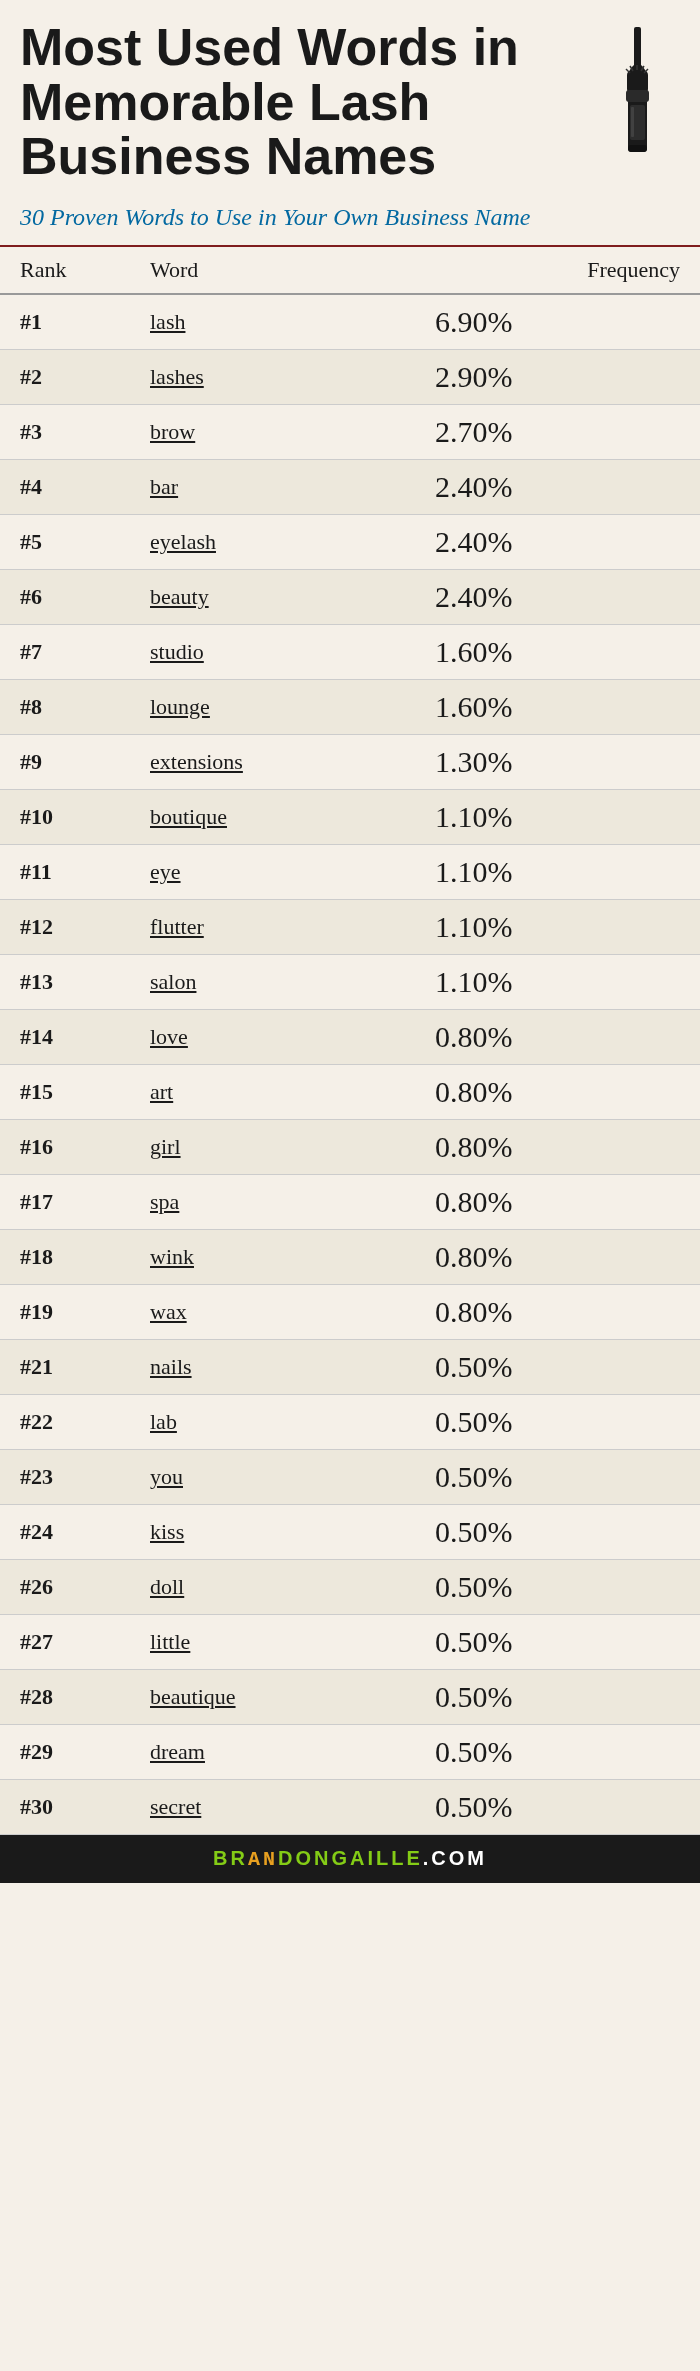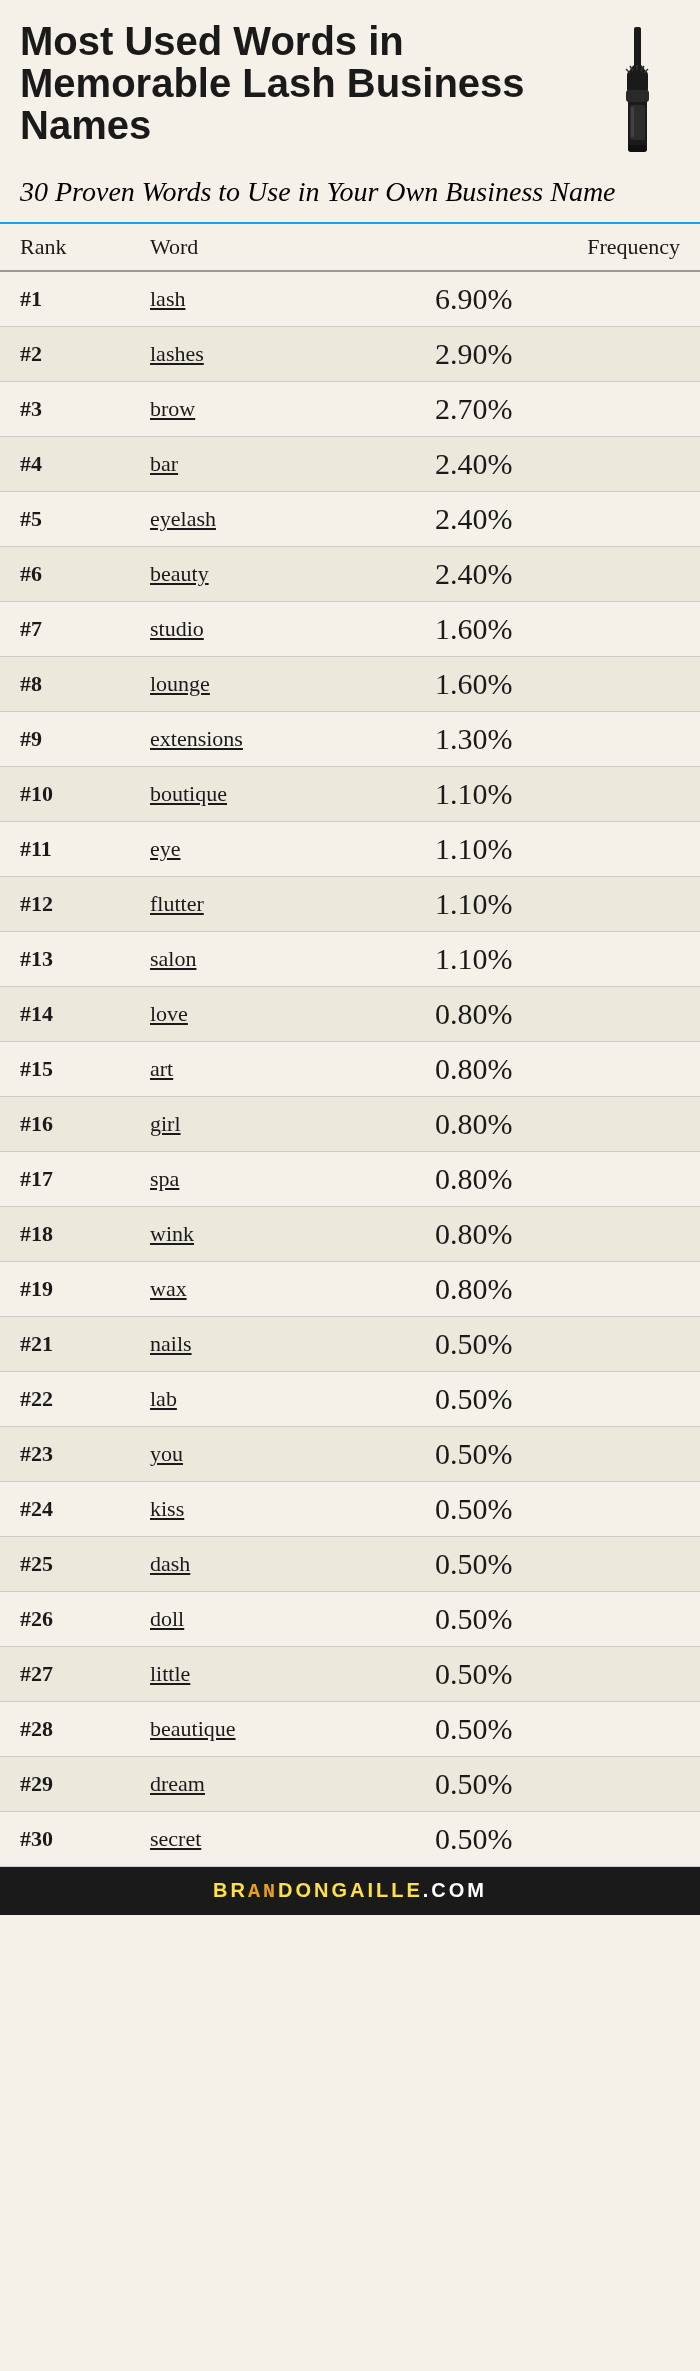--- a/index.html
+++ b/index.html
@@ -27,45 +27,44 @@
       display: flex;
       align-items: flex-start;
       justify-content: space-between;
     }
 
     .header-text {
       flex: 1;
     }
 
     .main-title {
-      font-size: 40px;
+      font-size: 52px;
       font-weight: 900;
       color: #1a1a1a;
       line-height: 1.05;
       font-family: Arial Black, Arial, sans-serif;
-      margin-bottom: 10px;
     }
 
     .subtitle {
-      font-size: 28px;
+      font-size: 24px;
       font-style: italic;
-      color: #000000;
+      color: #0369a1;
       line-height: 1.3;
       padding: 8px 36px 12px 20px;
       font-family: Georgia, serif;
     }
 
     .table-container {
       width: 100%;
       border-collapse: collapse;
     }
 
     .table-container thead tr {
       background-color: #f5f0e8;
-      border-top: 2px solid #0ea5e9;
+      border-top: 2px solid #7f1d1d;
       border-bottom: 2px solid #999;
     }
 
     .table-container thead th {
       padding: 10px 20px;
       font-size: 22px;
       font-weight: normal;
       color: #1a1a1a;
       font-family: Georgia, serif;
     }
@@ -123,21 +122,21 @@
       background-color: #1a1a1a;
       text-align: center;
       padding: 12px 20px;
       letter-spacing: 3px;
       font-size: 20px;
       font-family: Arial, sans-serif;
       font-weight: bold;
     }
 
     .footer-brand .brand-brandon {
-      color: #fde047;
+      color: #84cc16;
     }
 
     .footer-brand .brand-on {
       color: #e8a020;
       font-family: Liberation Mono, monospace;
     }
 
     .footer-brand .brand-dot {
       color: #ffffff;
     }
@@ -313,25 +312,20 @@
           <td>#23</td>
           <td>you</td>
           <td>0.50%</td>
         </tr>
         <tr>
           <td>#24</td>
           <td>kiss</td>
           <td>0.50%</td>
         </tr>
         <tr>
-          <td>#25</td>
-          <td>dash</td>
-          <td>0.50%</td>
-        </tr>
-        <tr>
           <td>#26</td>
           <td>doll</td>
           <td>0.50%</td>
         </tr>
         <tr>
           <td>#27</td>
           <td>little</td>
           <td>0.50%</td>
         </tr>
         <tr>

